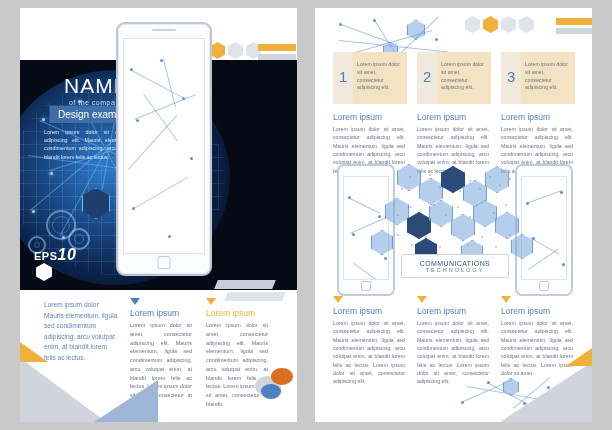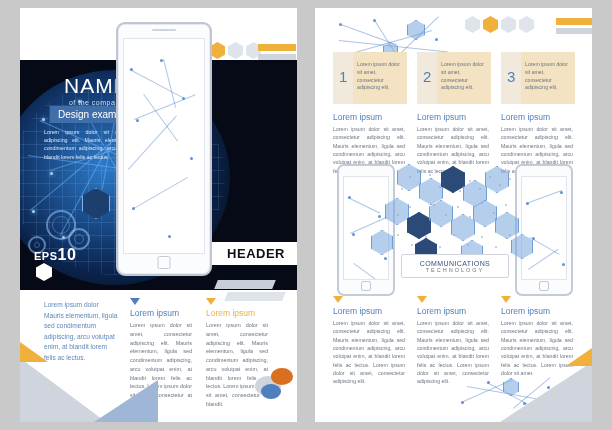--- a/index.html
+++ b/index.html
@@ -57,21 +57,21 @@
   .design-tag{
     position:absolute;left:30px;top:46px;background:#3f6ea8;color:#fff;
     font-size:10px;padding:3px 12px 3px 8px;
   }
   .design-tag:after{content:"";position:absolute;right:-8px;top:0;border-left:8px solid #3f6ea8;border-bottom:18px solid transparent;}
   .hero-copy{position:absolute;left:24px;top:68px;width:118px;font-size:5.3px;line-height:1.55;color:#dbe8f7;text-align:justify;}
   .hero-hex{position:absolute;left:62px;top:128px;width:26px;height:29px;background:#1d3f6e;border:1px solid #7fb4e8;
     clip-path:polygon(50% 0,100% 25%,100% 75%,50% 100%,0 75%,0 25%);}
 
   .eps{position:absolute;left:14px;top:186px;color:#fff;font-size:11px;font-weight:bold;letter-spacing:.5px;}
-  .eps b{font-size:16px;}
+  .eps b{font-size:16px;font-style:italic;}
   .eps-hex{position:absolute;left:16px;top:203px;width:16px;height:18px;background:#fff;
     clip-path:polygon(50% 0,100% 25%,100% 75%,50% 100%,0 75%,0 25%);}
 
   .header-tag{
     position:absolute;right:0;top:182px;background:#fff;color:#111;font-size:13px;font-weight:bold;
     letter-spacing:.5px;padding:4px 12px 4px 20px;
   }
   .header-tag:before{content:"";position:absolute;left:-12px;top:0;border-right:12px solid #fff;border-top:23px solid transparent;}
 
   .phone{
@@ -194,23 +194,20 @@
       </div>
 
       <div class="hero-copy">Lorem ipsum dolor sit amet, consectetur adipiscing elit. Mauris elementum, ligula sed condimentum adipiscing, arcu volutpat enim, at blandit lorem felis ac lectus.</div>
       <div class="hero-hex"></div>
 
       <div class="eps">
         <span>EPS</span><b>10</b>
       </div>
       <div class="eps-hex"></div>
 
-      <div class="header-tag">
-        <span>HEADER</span>
-      </div>
     </div>
 
     <div class="phone">
       <div class="spk"></div>
       <div class="screen">
         <div class="netline" style="left:6px;top:30px;width:60px;transform:rotate(28deg);"></div>
         <div class="netline" style="left:10px;top:80px;width:66px;transform:rotate(-22deg);"></div>
         <div class="netline" style="left:4px;top:130px;width:72px;transform:rotate(-48deg);"></div>
         <div class="netline" style="left:40px;top:20px;width:50px;transform:rotate(76deg);"></div>
         <div class="netline" style="left:8px;top:170px;width:64px;transform:rotate(-30deg);"></div>

